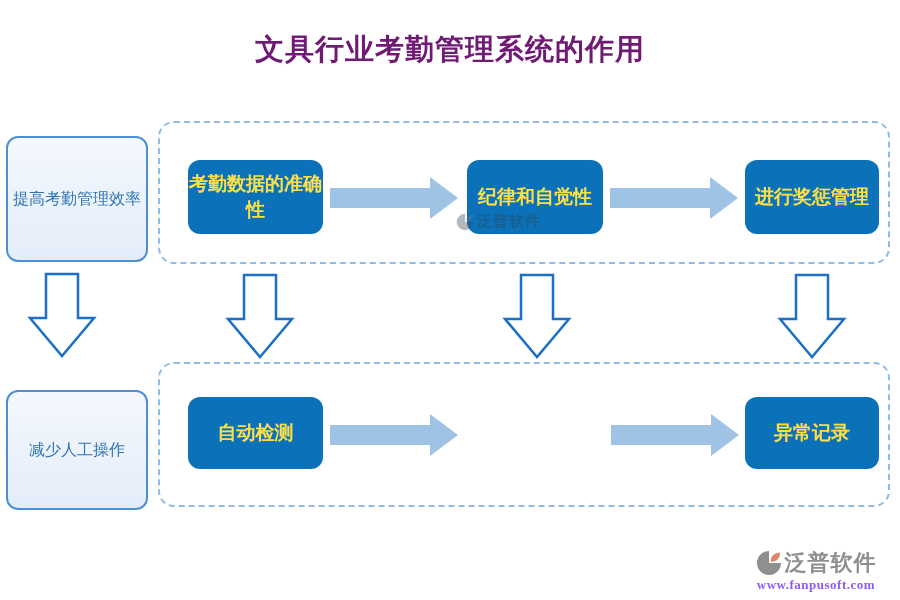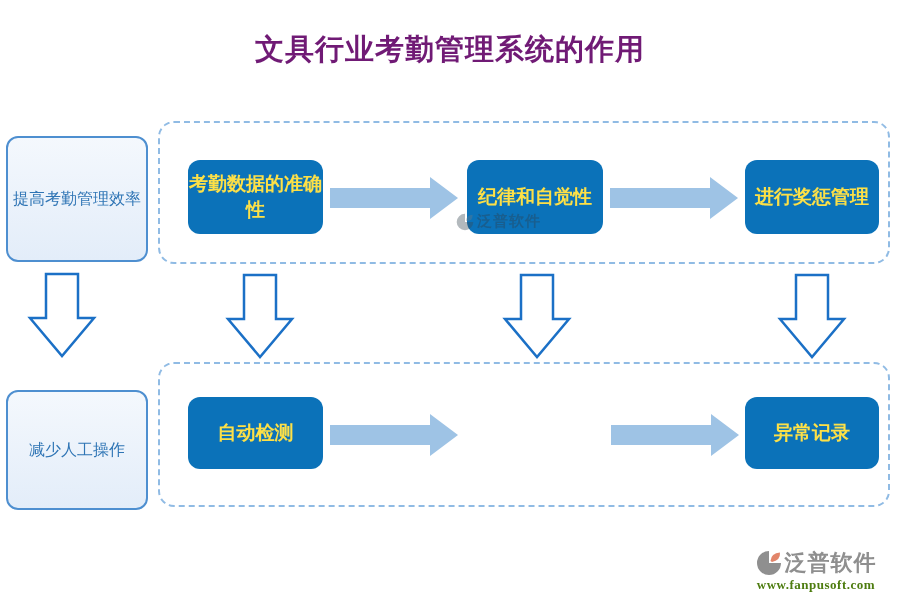--- a/index.html
+++ b/index.html
@@ -55,21 +55,21 @@
   .watermark .wm-text{font-size:15px;font-weight:bold;color:#2E3F4C;letter-spacing:1px;}
   .logo{
     position:absolute;left:748px;top:548px;width:136px;text-align:center;
   }
   .logo-row{display:flex;align-items:center;justify-content:center;gap:3px;}
   .logo-brand{
     font-size:22px;font-weight:bold;color:#8F8F8F;letter-spacing:1px;
   }
   .logo-url{
     font-family:"Liberation Serif", serif;
-    font-size:13px;font-weight:bold;color:#4d7c0f;margin-top:-1px;letter-spacing:0.5px;
+    font-size:13px;font-weight:bold;color:#8b5cf6;margin-top:-1px;letter-spacing:0.5px;
   }
 </style>
 </head>
 <body>
 
 <div class="stage">
 
   <div class="title">文具行业考勤管理系统的作用</div>
 
   <div class="side-box top">

